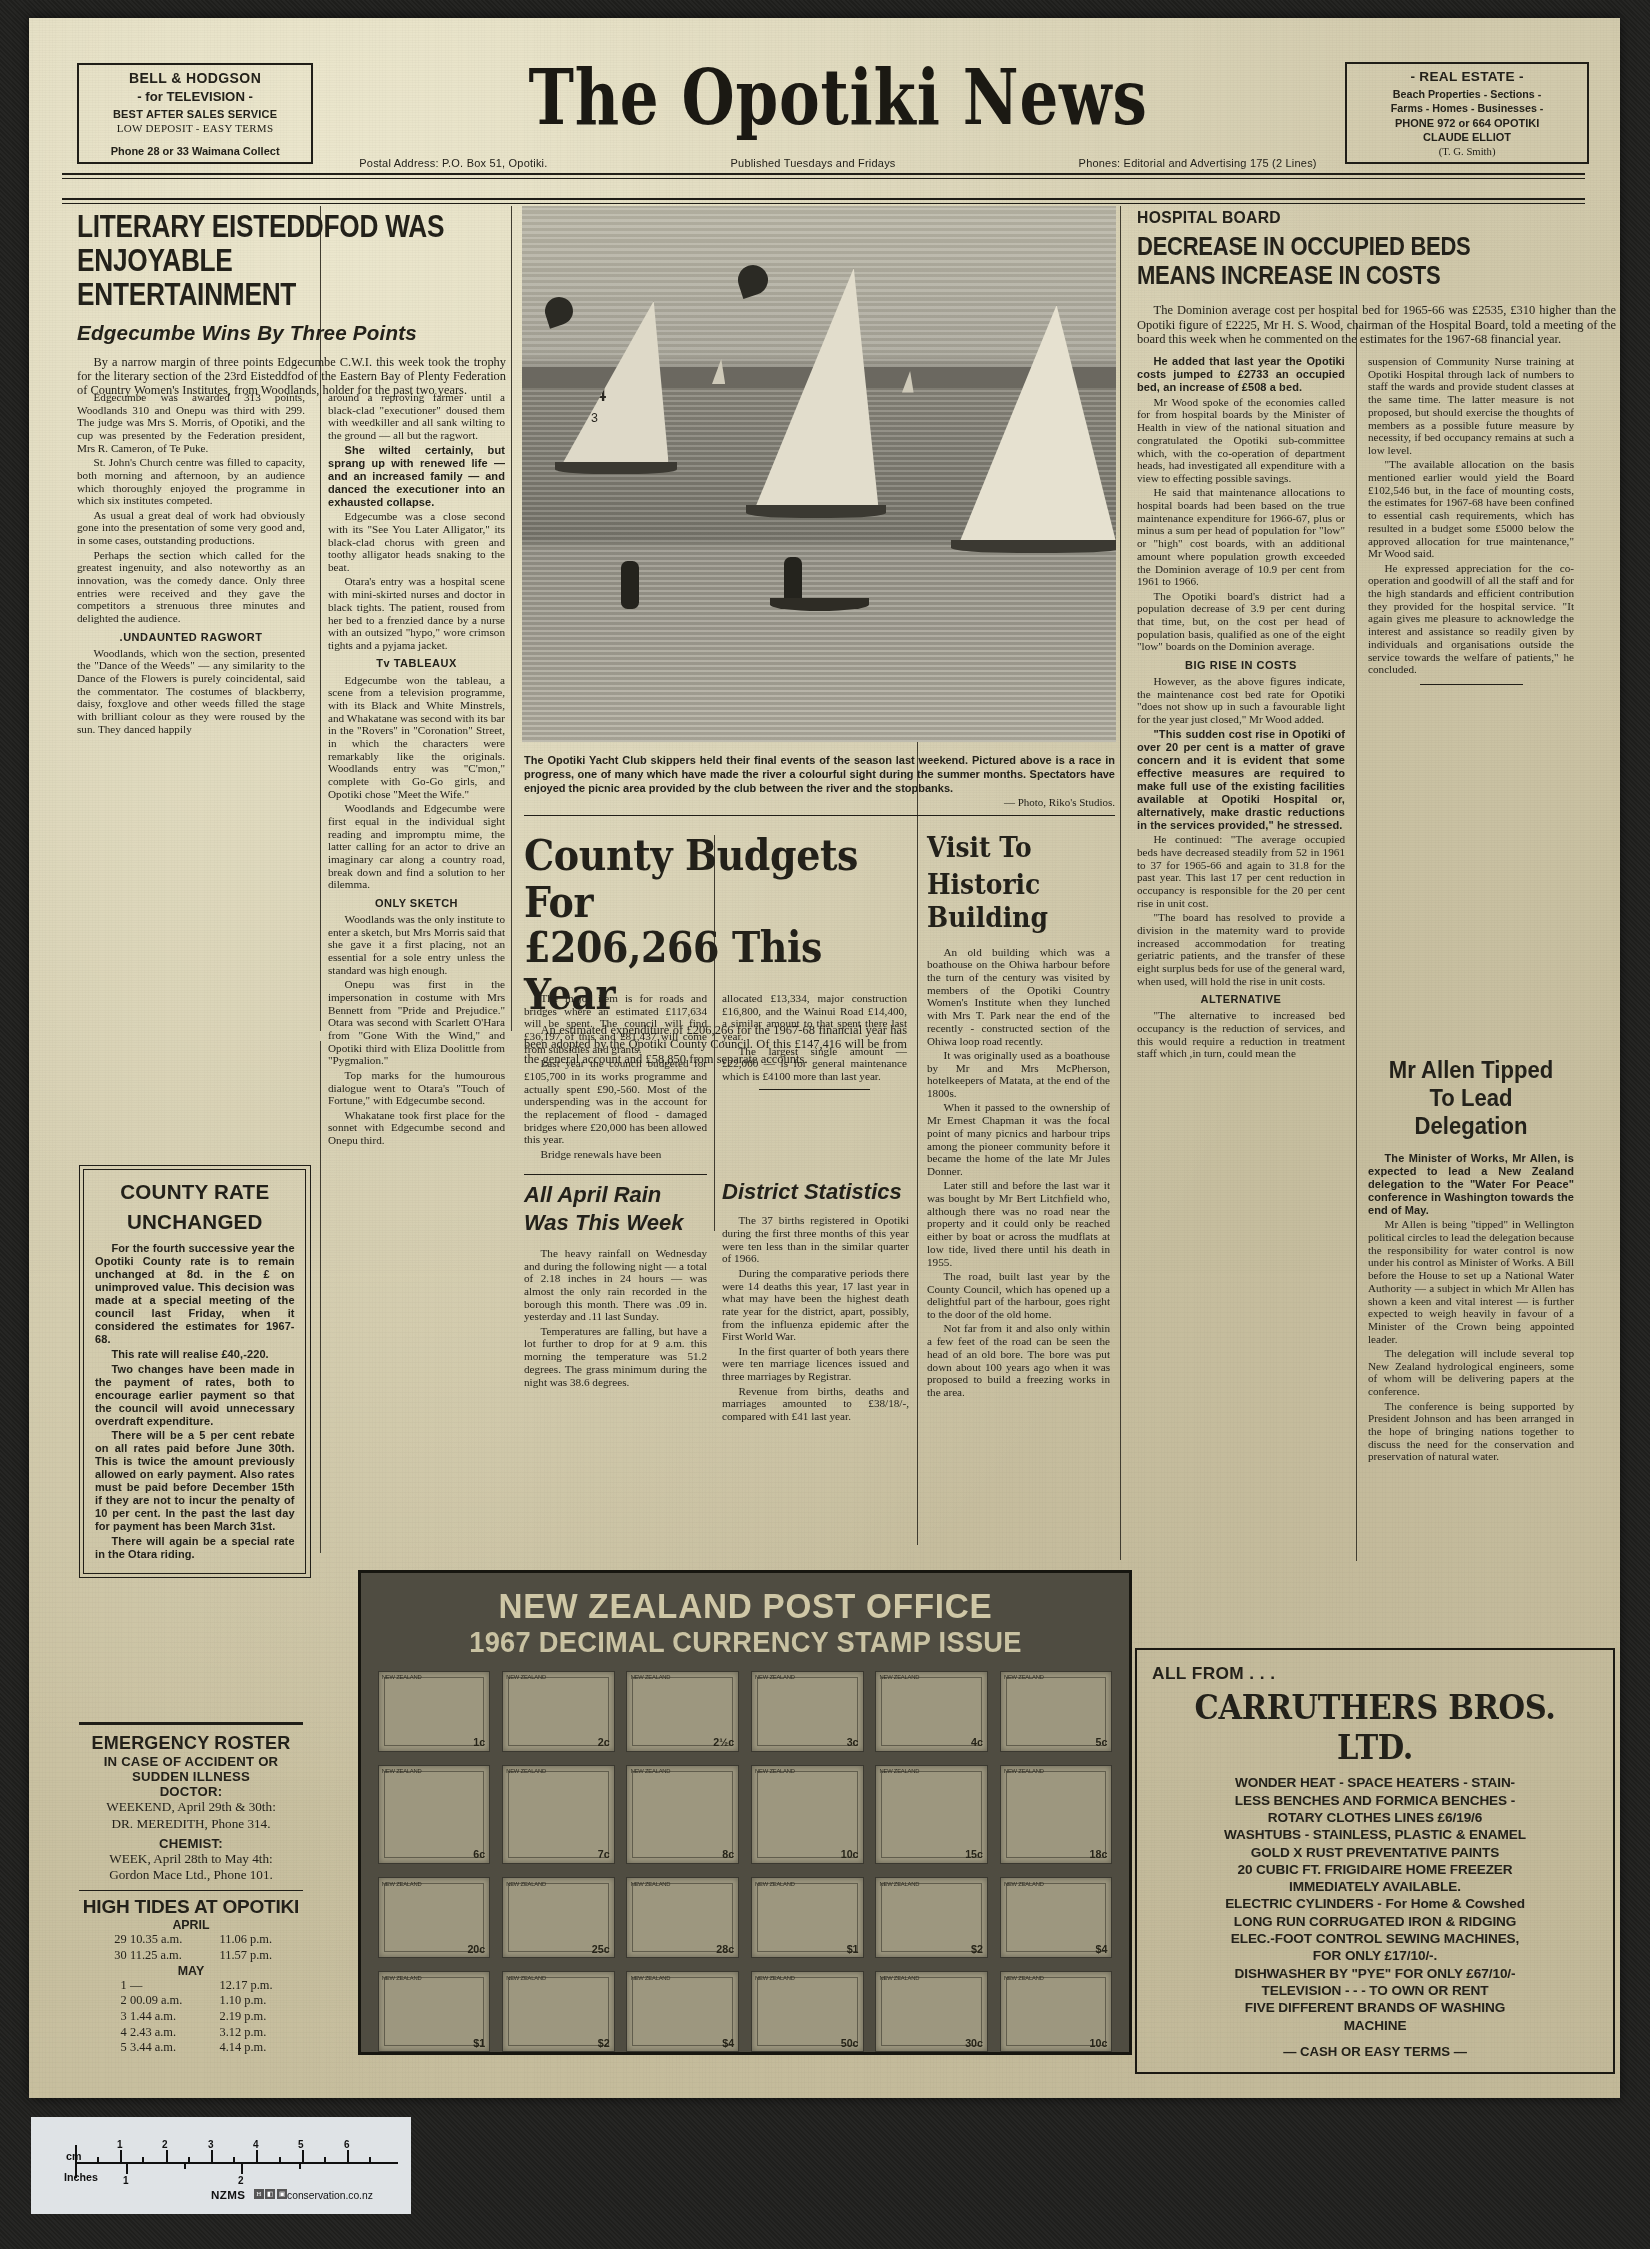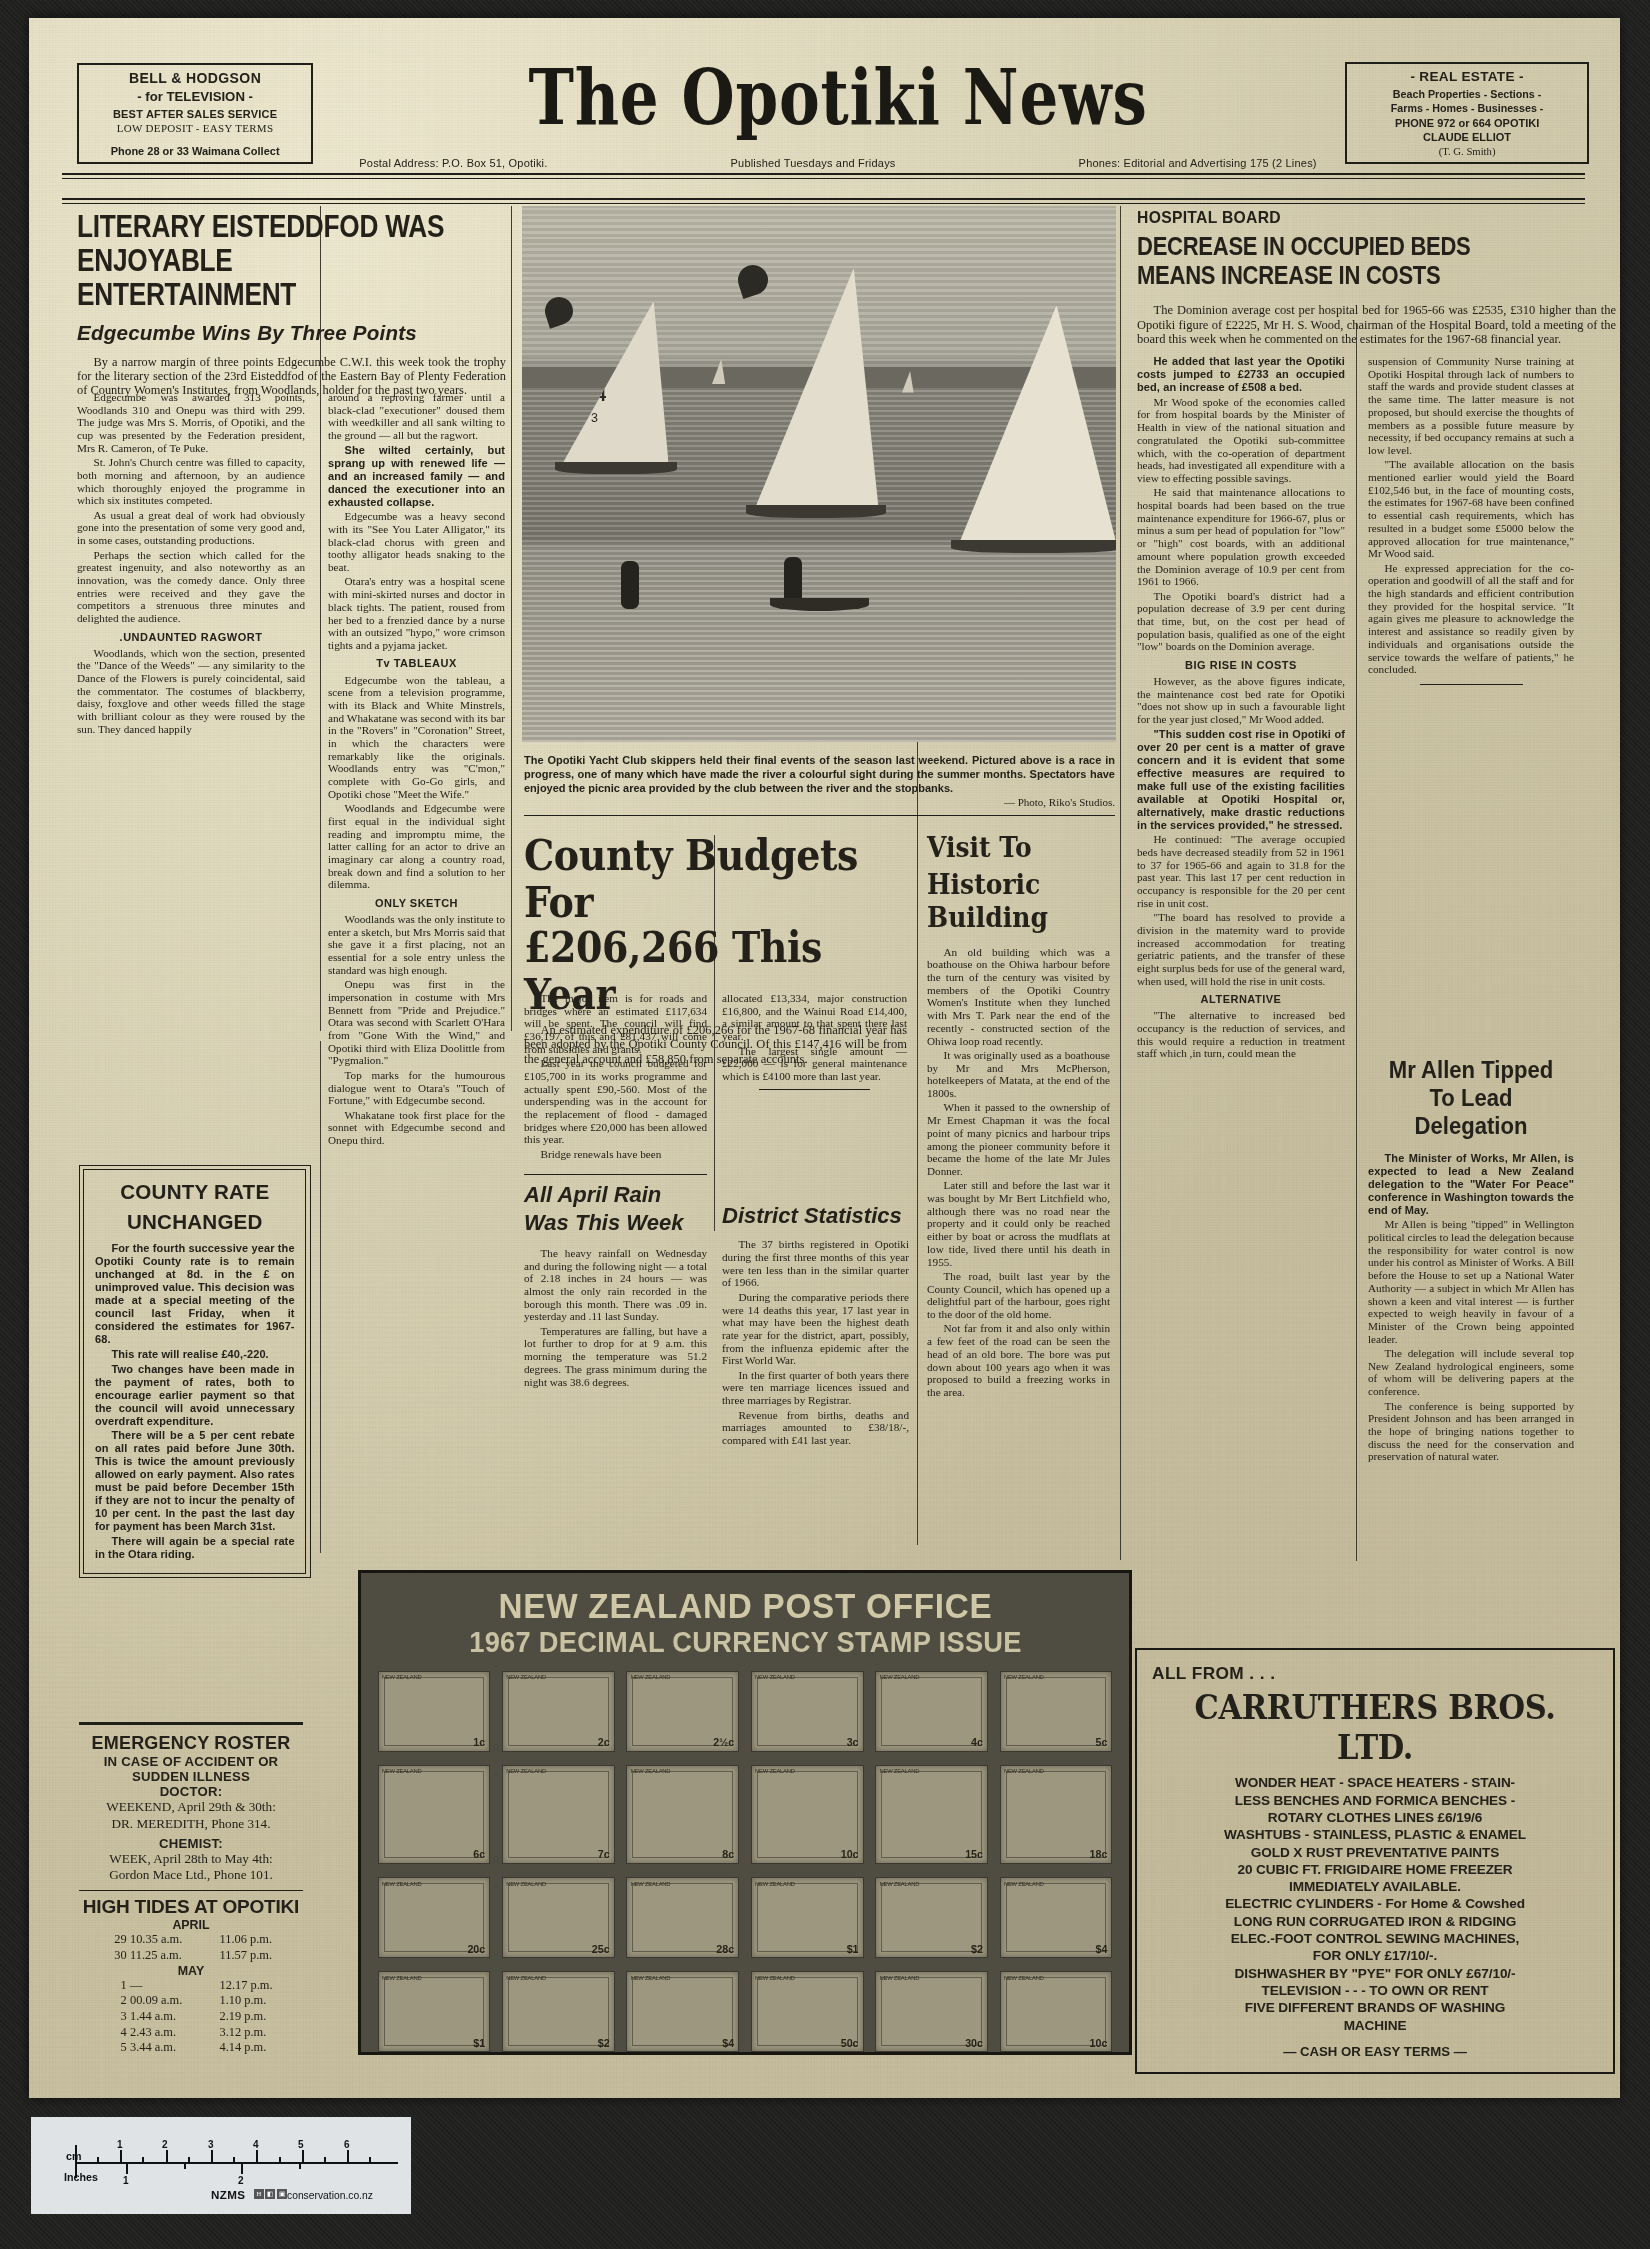--- a/index.html
+++ b/index.html
@@ -199,21 +199,21 @@
     <p>St. John's Church centre was filled to capacity, both morning and afternoon, by an audience which thoroughly enjoyed the programme in which six institutes competed.</p>
     <p>As usual a great deal of work had obviously gone into the presentation of some very good and, in some cases, outstanding productions.</p>
     <p>Perhaps the section which called for the greatest ingenuity, and also noteworthy as an innovation, was the comedy dance. Only three entries were received and they gave the competitors a strenuous three minutes and delighted the audience.</p>
     <div class="subhd">.UNDAUNTED RAGWORT</div>
     <p>Woodlands, which won the section, presented the "Dance of the Weeds" — any similarity to the Dance of the Flowers is purely coincidental, said the commentator. The costumes of blackberry, daisy, foxglove and other weeds filled the stage with brilliant colour as they were roused by the sun. They danced happily</p>
   </div>
 
   <div class="col" style="left:299px;top:373px;width:177px;">
     <p class="noind">around a reproving farmer until a black-clad "executioner" doused them with weedkiller and all sank wilting to the ground — all but the ragwort.</p>
     <p class="bold">She wilted certainly, but sprang up with renewed life — and an increased family — and danced the executioner into an exhausted collapse.</p>
-    <p>Edgecumbe was a heavy second with its "See You Later Alligator," its black-clad chorus with green and toothy alligator heads snaking to the beat.</p>
+    <p>Edgecumbe was a close second with its "See You Later Alligator," its black-clad chorus with green and toothy alligator heads snaking to the beat.</p>
     <p>Otara's entry was a hospital scene with mini-skirted nurses and doctor in black tights. The patient, roused from her bed to a frenzied dance by a nurse with an outsized "hypo," wore crimson tights and a pyjama jacket.</p>
     <div class="subhd">Tv TABLEAUX</div>
     <p>Edgecumbe won the tableau, a scene from a television programme, with its Black and White Minstrels, and Whakatane was second with its bar in the "Rovers" in "Coronation" Street, in which the characters were remarkably like the originals. Woodlands entry was "C'mon," complete with Go-Go girls, and Opotiki chose "Meet the Wife."</p>
     <p>Woodlands and Edgecumbe were first equal in the individual sight reading and impromptu mime, the latter calling for an actor to drive an imaginary car along a country road, break down and find a solution to her dilemma.</p>
     <div class="subhd">ONLY SKETCH</div>
     <p>Woodlands was the only institute to enter a sketch, but Mrs Morris said that she gave it a first placing, not an essential for a sole entry unless the standard was high enough.</p>
     <p>Onepu was first in the impersonation in costume with Mrs Bennett from "Pride and Prejudice." Otara was second with Scarlett O'Hara from "Gone With the Wind," and Opotiki third with Eliza Doolittle from "Pygmalion."</p>
     <p>Top marks for the humourous dialogue went to Otara's "Touch of Fortune," with Edgecumbe second.</p>
     <p>Whakatane took first place for the sonnet with Edgecumbe second and Onepu third.</p>
   </div>
@@ -277,21 +277,21 @@
     <p>The major item is for roads and bridges where an estimated £117,634 will be spent. The council will find £36,197 of this and £81,437 will come from subsidies and grants.</p>
     <p>Last year the council budgeted for £105,700 in its works programme and actually spent £90,-560. Most of the underspending was in the account for the replacement of flood - damaged bridges where £20,000 has been allowed this year.</p>
     <p>Bridge renewals have been</p>
   </div>
   <div class="col" style="left:693px;top:974px;width:185px;">
     <p class="noind">allocated £13,334, major construction £16,800, and the Wainui Road £14,400, a similar amount to that spent there last year.</p>
     <p>The largest single amount — £22,000 — is for general maintenance which is £4100 more than last year.</p>
     <div class="hr-short"></div>
   </div>
 
-  <div class="col" style="left:693px;top:1184px;width:187px;">
+  <div class="col" style="left:693px;top:1160px;width:187px;">
     <div class="hl-script">District Statistics</div>
     <p style="margin-top:8.3px;">The 37 births registered in Opotiki during the first three months of this year were ten less than in the similar quarter of 1966.</p>
     <p>During the comparative periods there were 14 deaths this year, 17 last year in what may have been the highest death rate year for the district, apart, possibly, from the influenza epidemic after the First World War.</p>
     <p>In the first quarter of both years there were ten marriage licences issued and three marriages by Registrar.</p>
     <p>Revenue from births, deaths and marriages amounted to £38/18/-, compared with £41 last year.</p>
   </div>
 
   <div class="col" style="left:495px;top:1156px;width:183px;">
     <div class="hr-thin" style="border-top:1.7px solid #201e18;margin-top:0;"></div>
     <div class="hl-script">All April Rain Was This Week</div>

